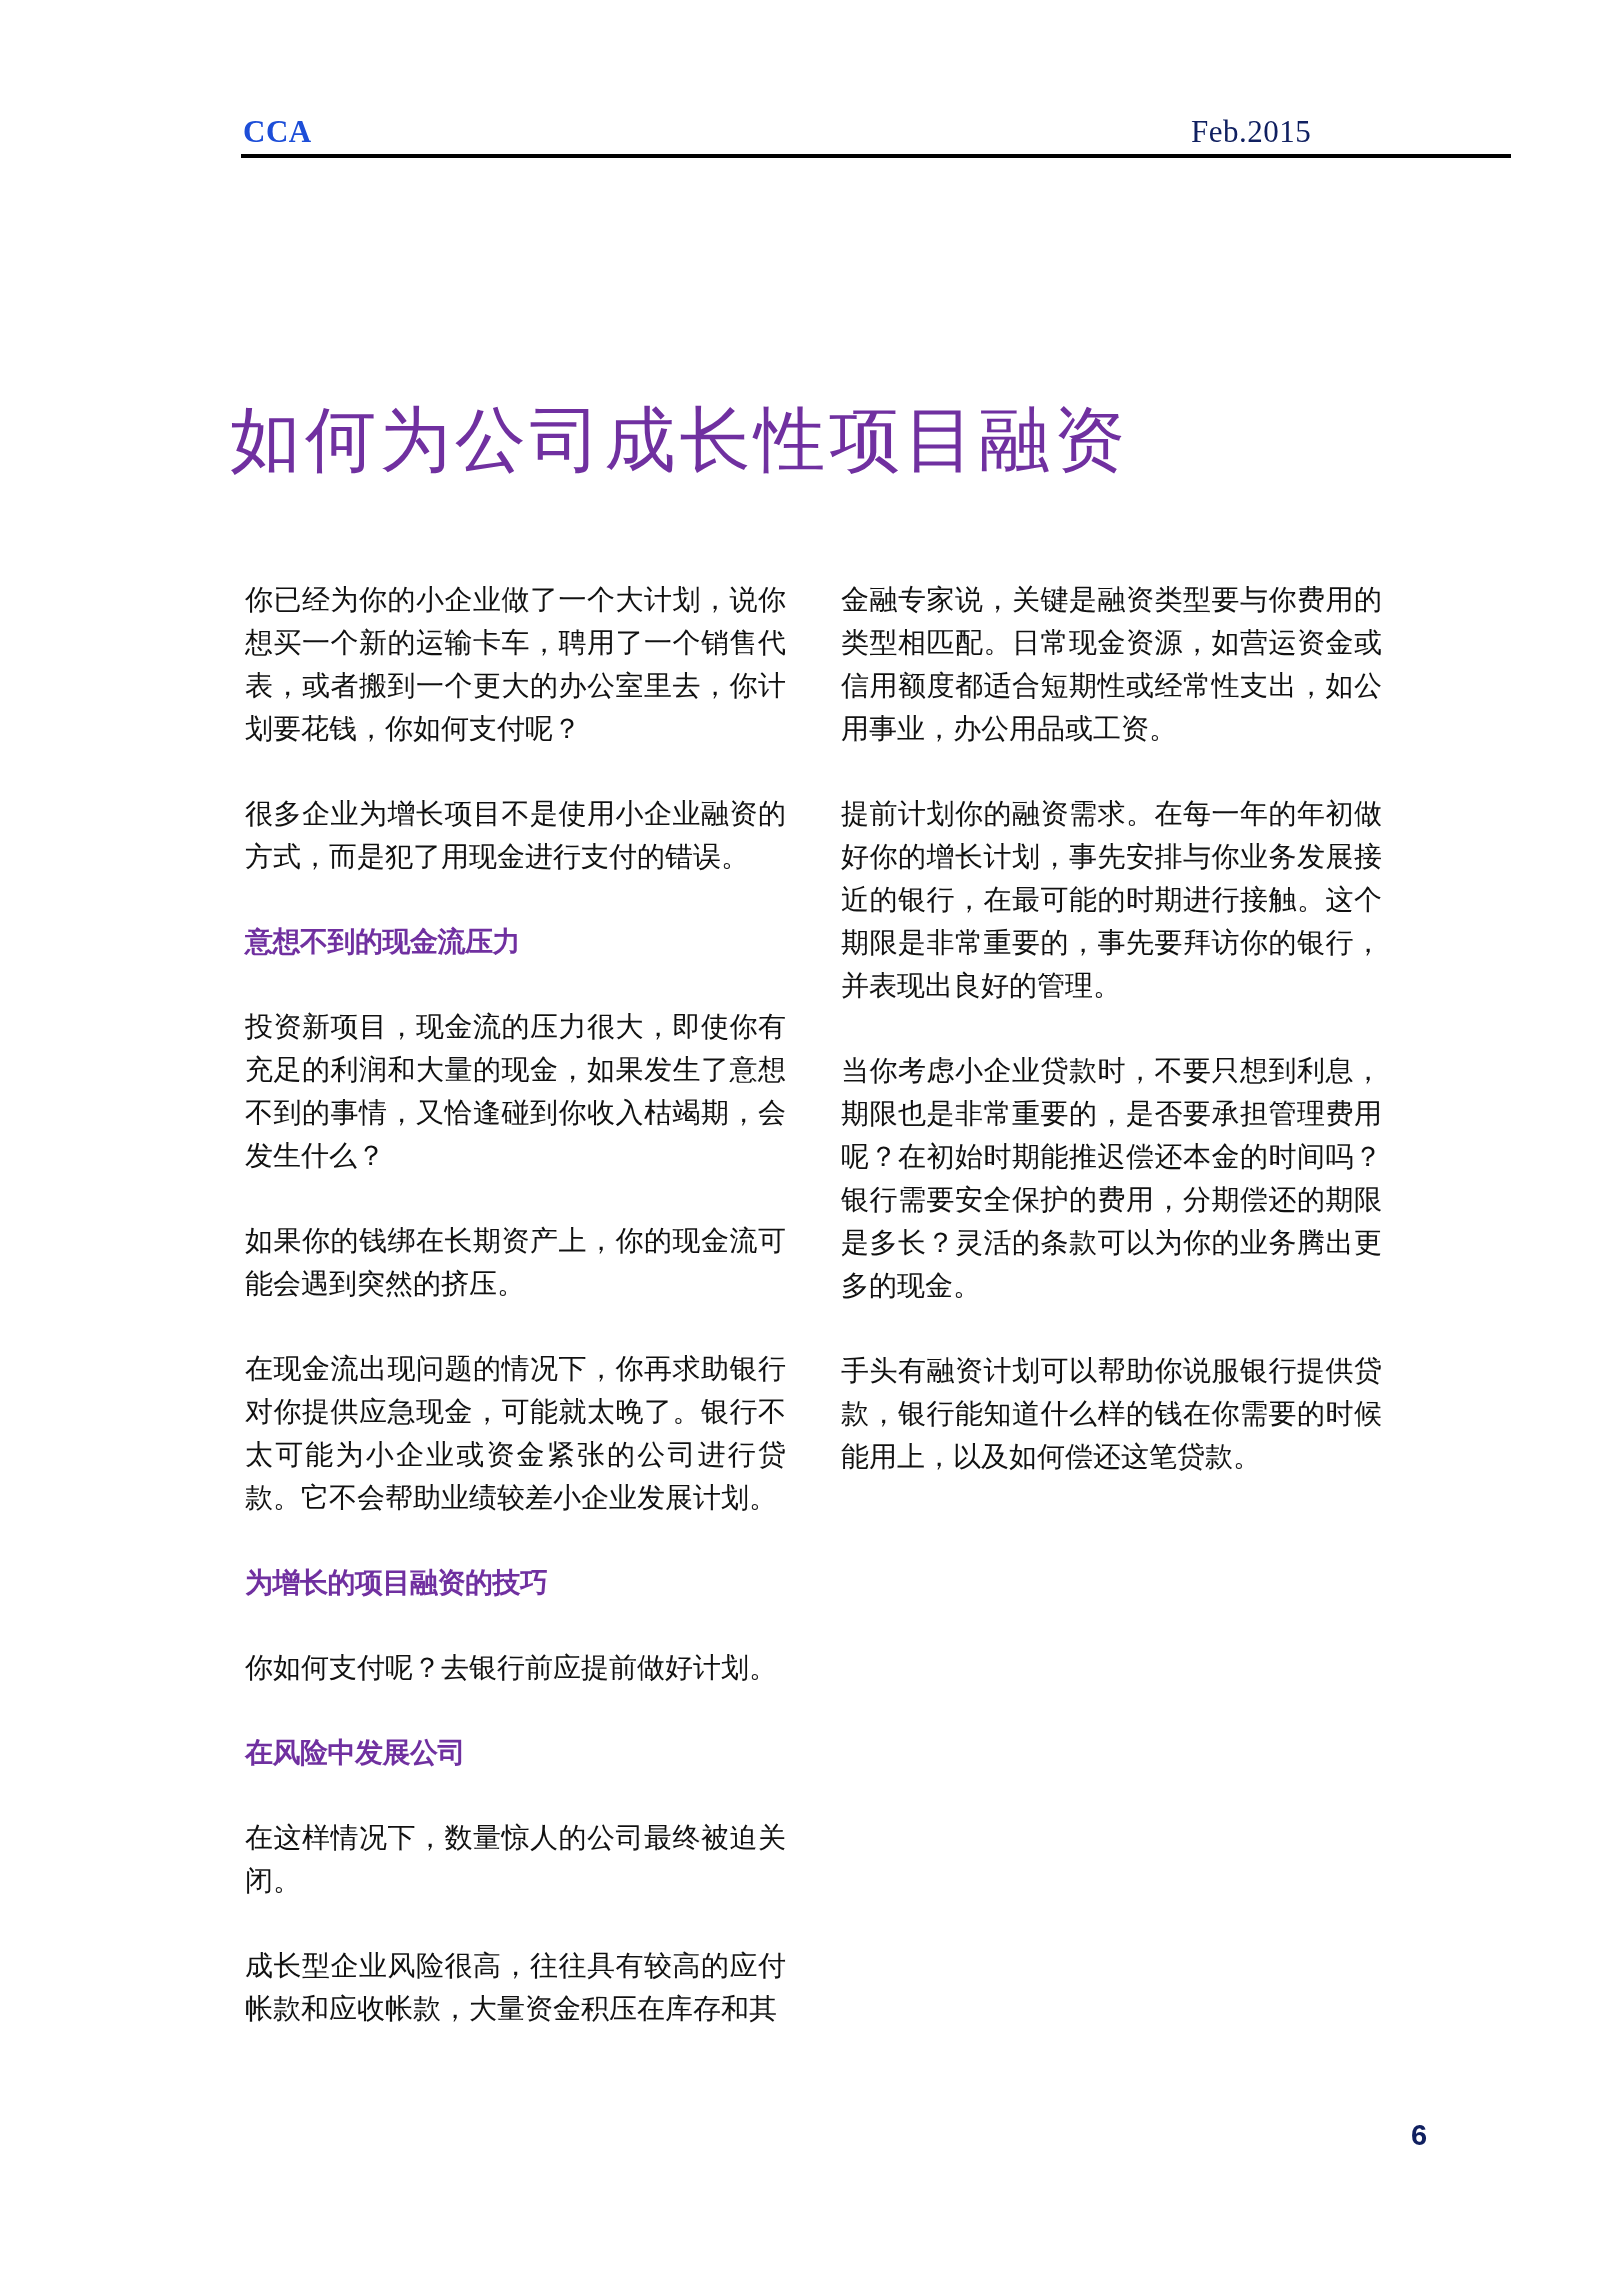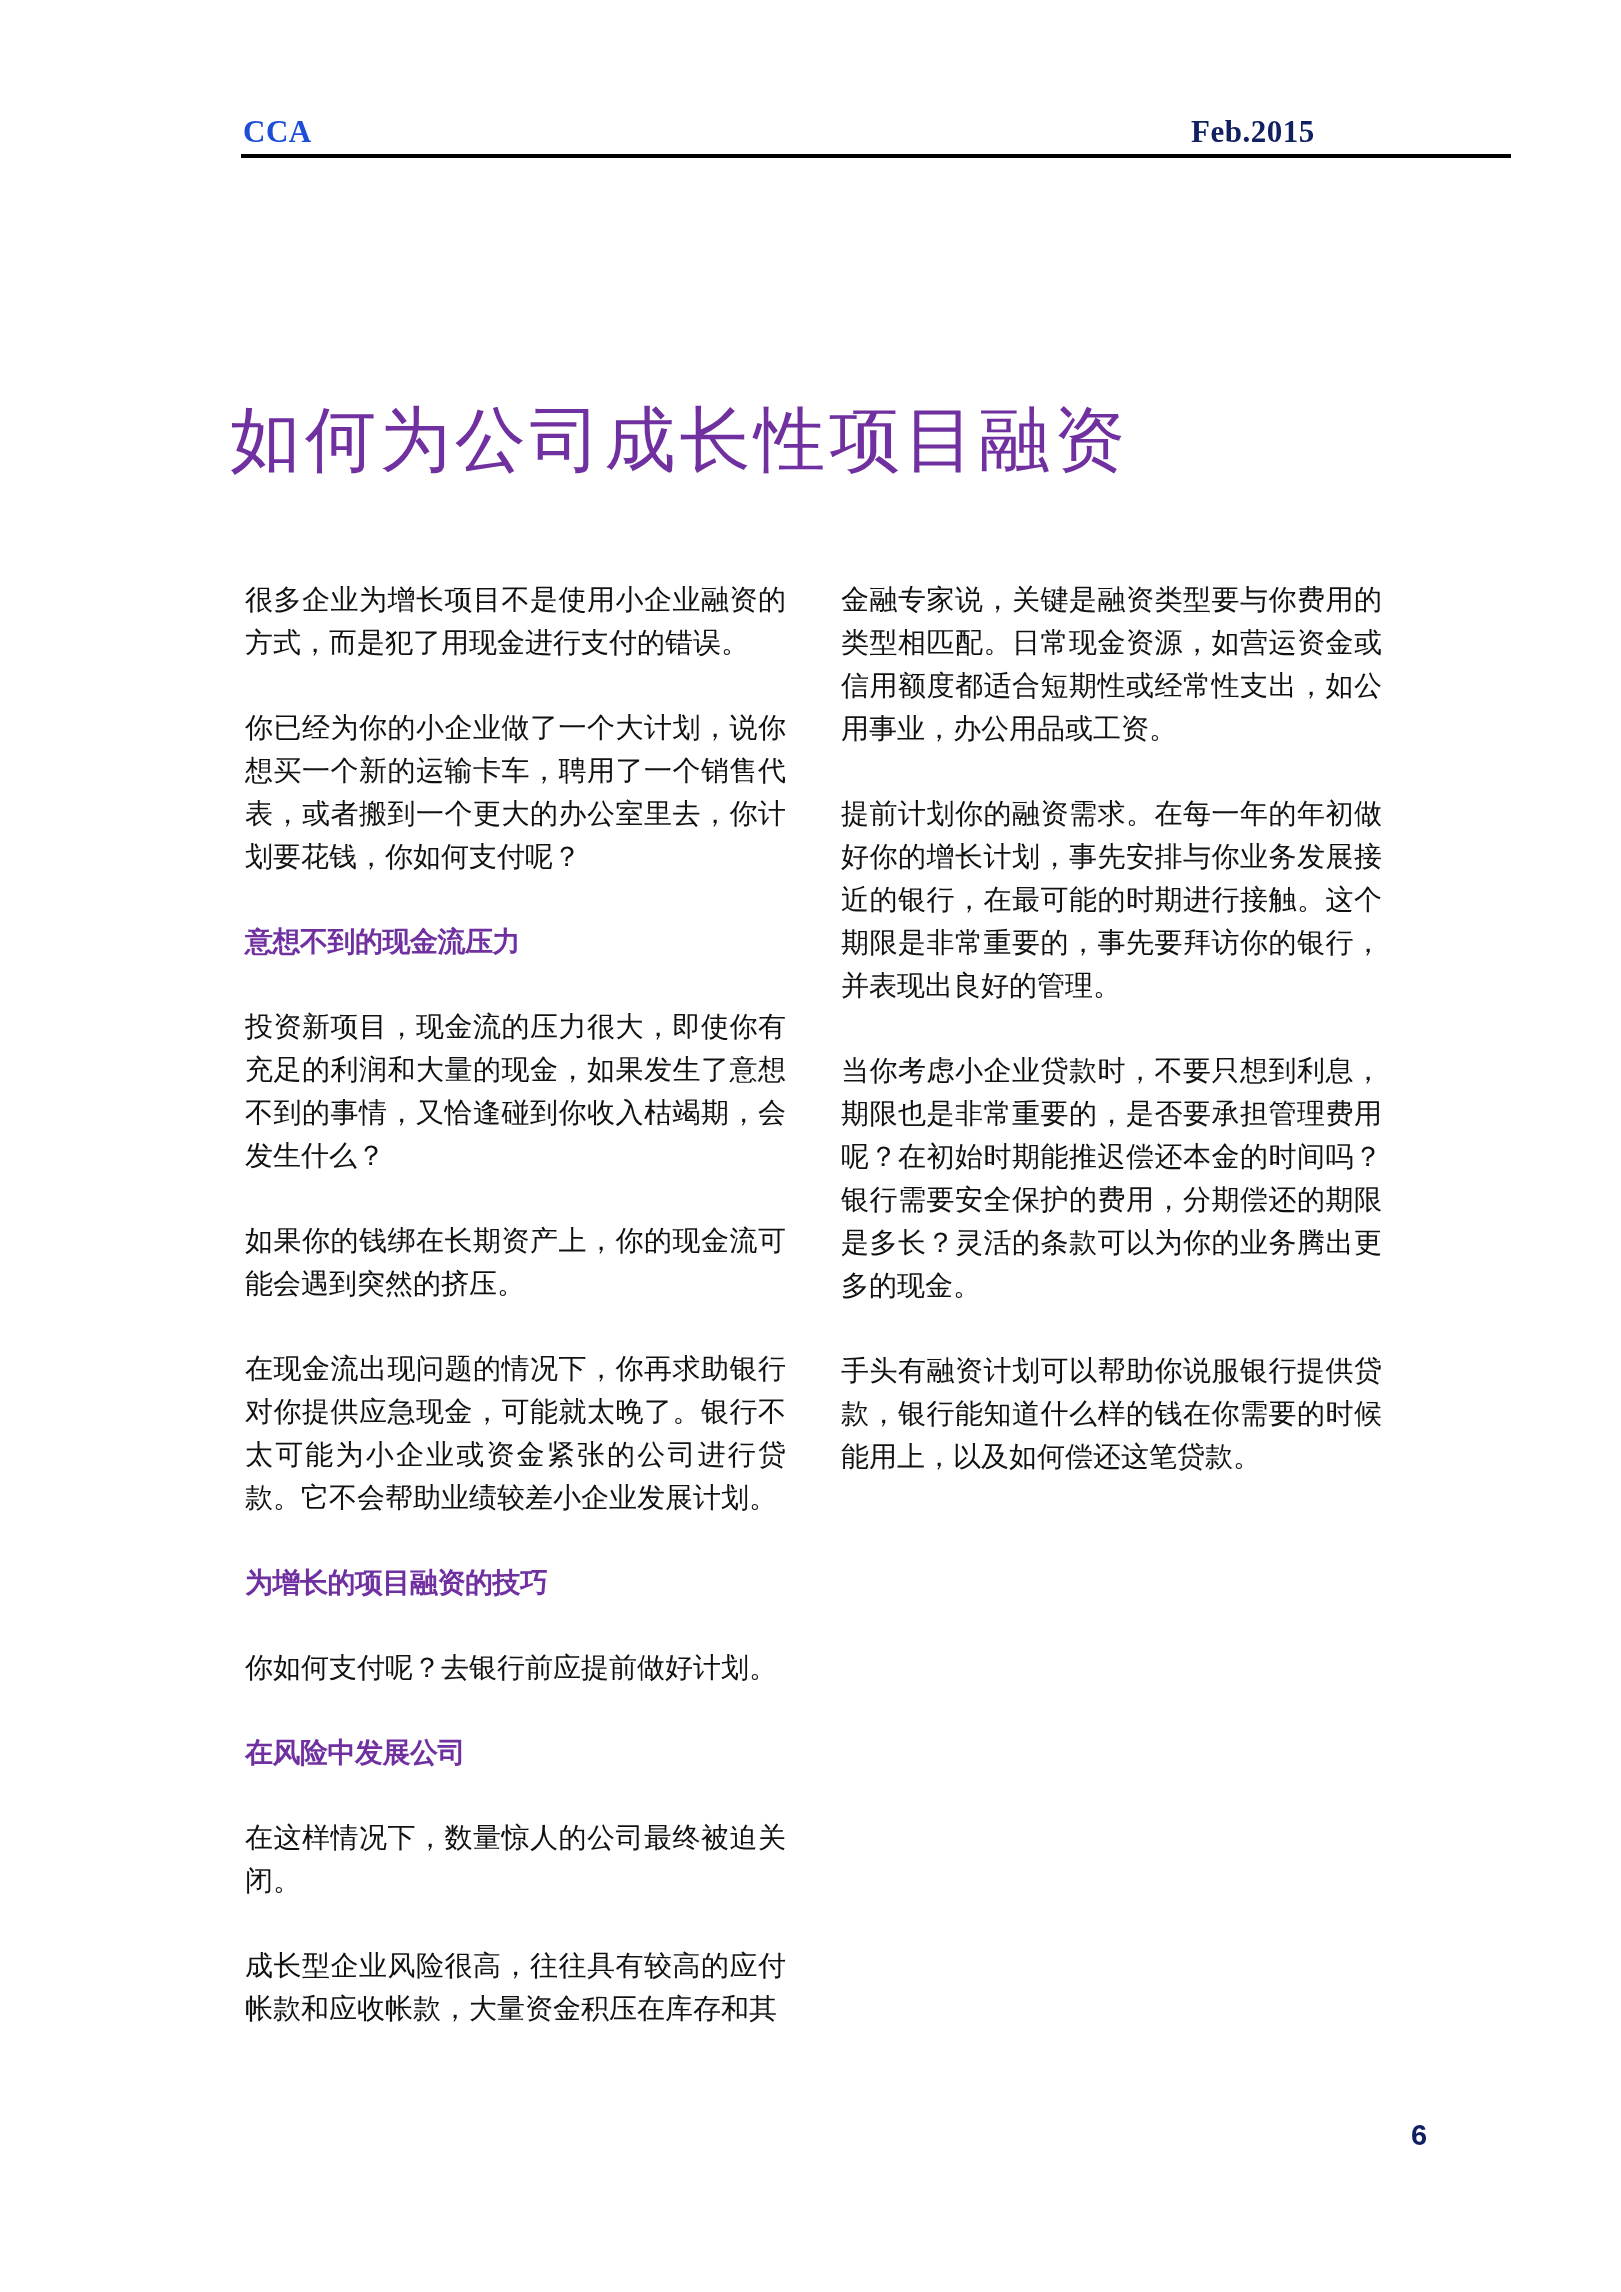--- a/index.html
+++ b/index.html
@@ -31,21 +31,21 @@
       font-size: 31px;
       color: #1d4ed8;
       letter-spacing: 0.5px;
       text-align: right;
     }
     .header-right {
       position: absolute;
       left: 950px;
       top: 3.9px;
       font-family: "Liberation Serif", serif;
-      font-weight: bold;
+      font-weight: normal;
       font-size: 31px;
       color: #102060;
       letter-spacing: 0.5px;
     }
     .header-rule {
       position: absolute;
       left: 0;
       top: 44px;
       width: 1270px;
       height: 3.9px;
@@ -98,22 +98,22 @@
 
 <div class="header">
   <span class="header-left">CCA</span>
   <span class="header-right">Feb.2015</span>
   <div class="header-rule"></div>
 </div>
 
 <h1 class="title">如何为公司成长性项目融资</h1>
 
 <div class="column col-left">
+  <p class="block para">你已经为你的小企业做了一个大计划，说你想买一个新的运输卡车，聘用了一个销售代表，或者搬到一个更大的办公室里去，你计划要花钱，你如何支付呢？</p>
   <p class="block para">很多企业为增长项目不是使用小企业融资的方式，而是犯了用现金进行支付的错误。</p>
-  <p class="block para">你已经为你的小企业做了一个大计划，说你想买一个新的运输卡车，聘用了一个销售代表，或者搬到一个更大的办公室里去，你计划要花钱，你如何支付呢？</p>
   <p class="block heading">意想不到的现金流压力</p>
   <p class="block para">投资新项目，现金流的压力很大，即使你有充足的利润和大量的现金，如果发生了意想不到的事情，又恰逢碰到你收入枯竭期，会发生什么？</p>
   <p class="block para">如果你的钱绑在长期资产上，你的现金流可能会遇到突然的挤压。</p>
   <p class="block para">在现金流出现问题的情况下，你再求助银行对你提供应急现金，可能就太晚了。银行不太可能为小企业或资金紧张的公司进行贷款。它不会帮助业绩较差小企业发展计划。</p>
   <p class="block heading">为增长的项目融资的技巧</p>
   <p class="block para">你如何支付呢？去银行前应提前做好计划。</p>
   <p class="block heading">在风险中发展公司</p>
   <p class="block para">在这样情况下，数量惊人的公司最终被迫关闭。</p>
   <p class="block para">成长型企业风险很高，往往具有较高的应付帐款和应收帐款，大量资金积压在库存和其</p>
 </div>

